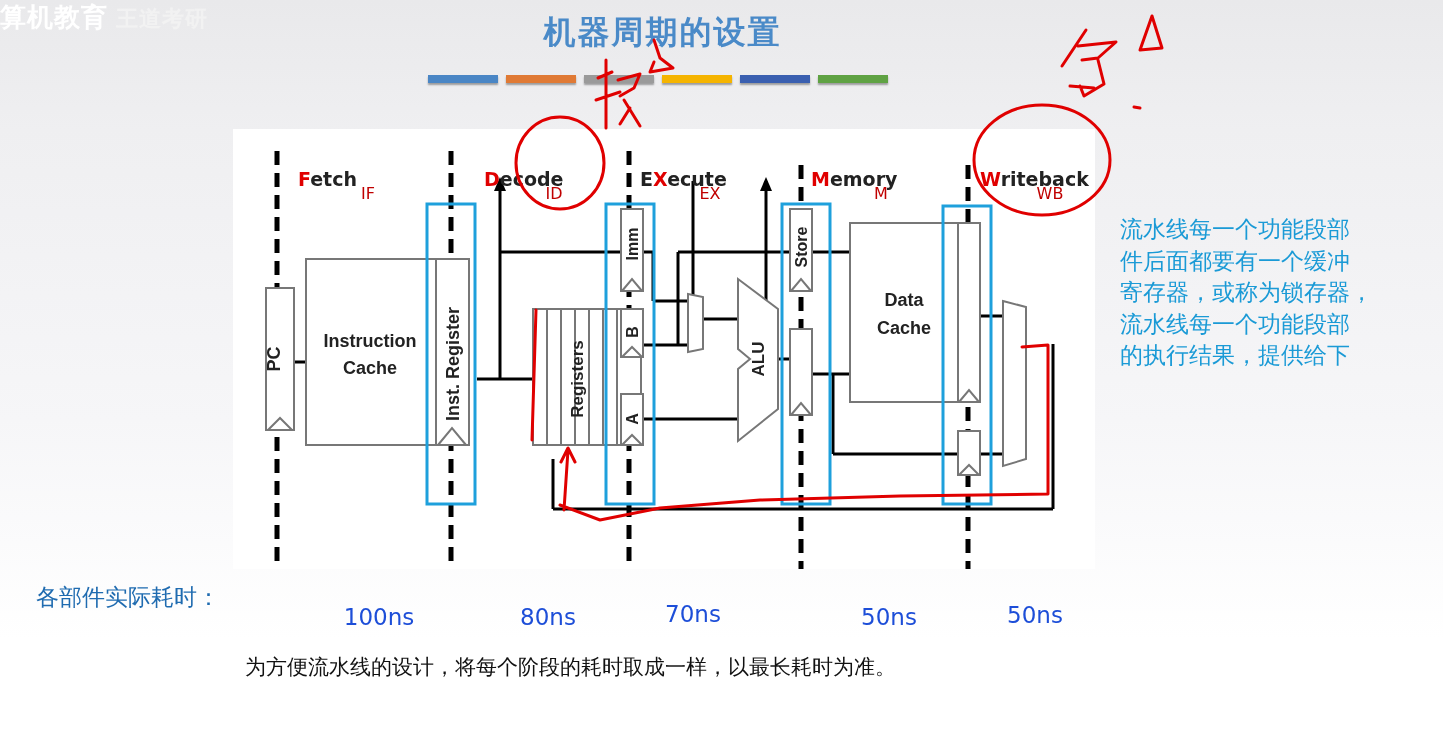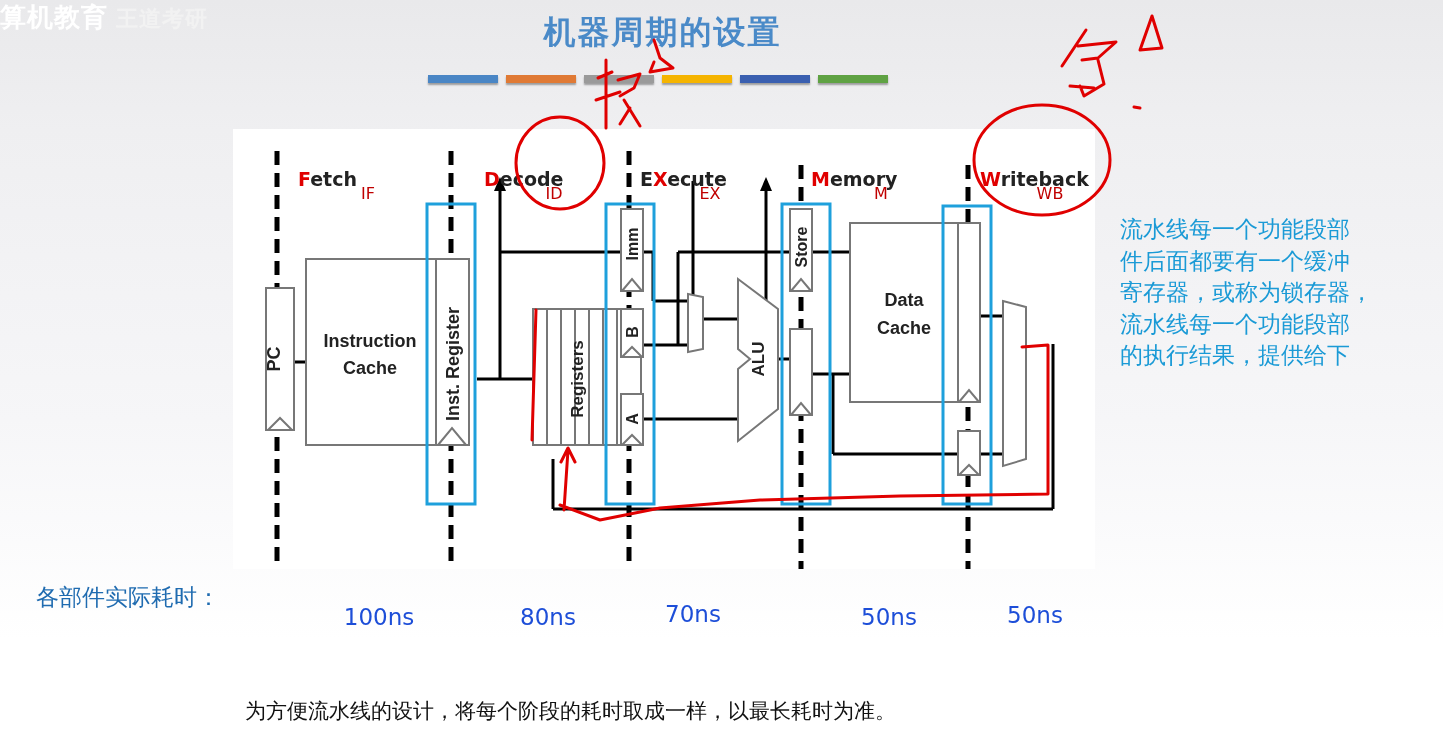--- a/index.html
+++ b/index.html
@@ -31,21 +31,20 @@
   .stage-name .hl { color:#e00000; }
   .side-note {
     position:absolute; left:1120px; top:214px; width:318px;
     font-size:23px; line-height:31.5px; color:#1a9ad6;
   }
   .timing-label { position:absolute; left:36px; top:582px; font-size:23px; color:#1f6bb0; }
   .timing-val { position:absolute; top:584px; font-size:23px; color:#1d4ed8; width:100px; text-align:center;margin-top:20px; }
   .conclusion {
     position:absolute; left:245px; top:650px; font-size:21px; line-height:34px; color:#111;
     font-family:"DejaVu Serif", "Liberation Serif", serif;
-    margin-top:44px;
   }
   .ink { position:absolute; left:0; top:0; pointer-events:none; }
 </style>
 </head>
 <body>
 
 <div class="watermark">
   <span>算机教育</span><span class="blur">王道考研</span>
 </div>
 

